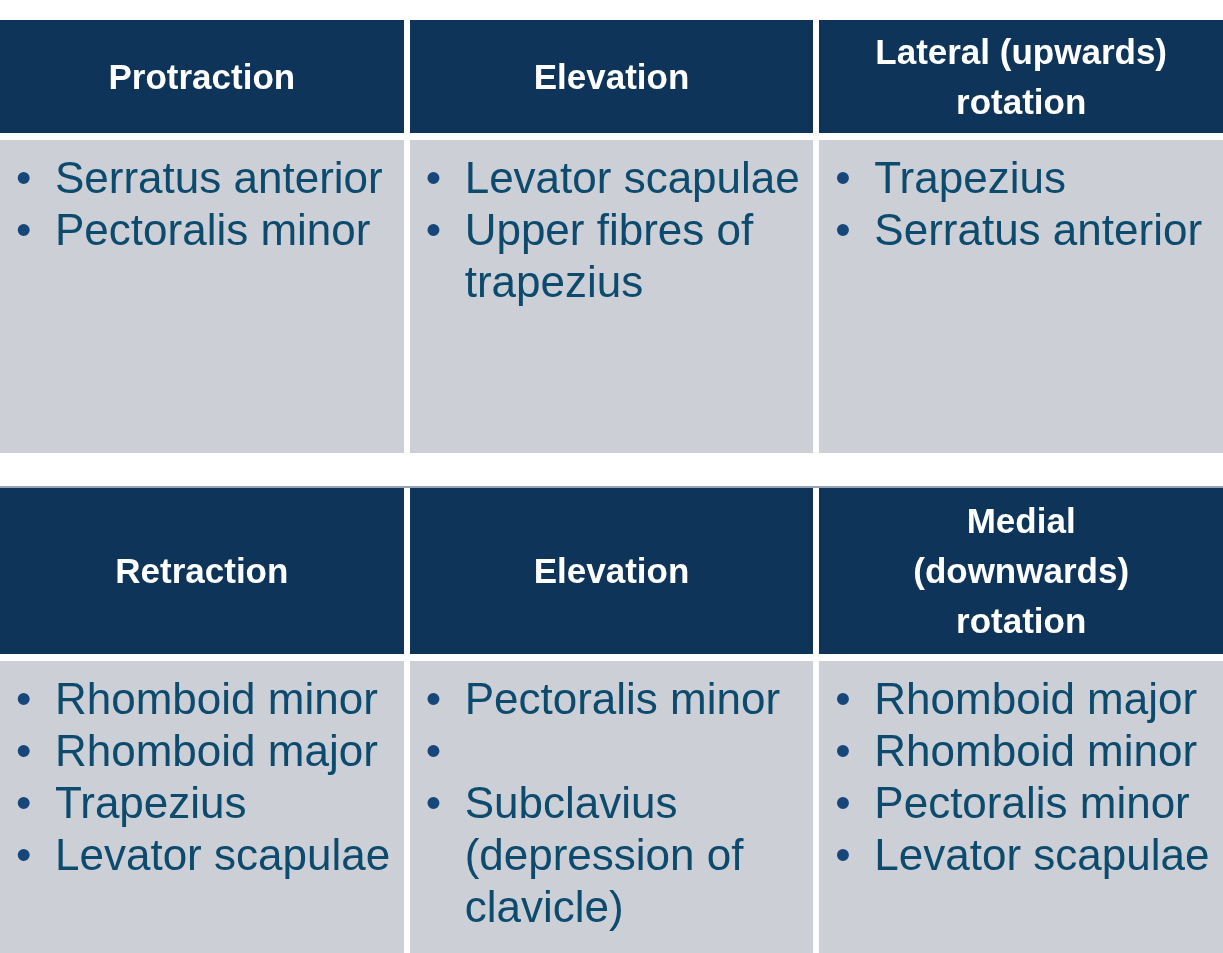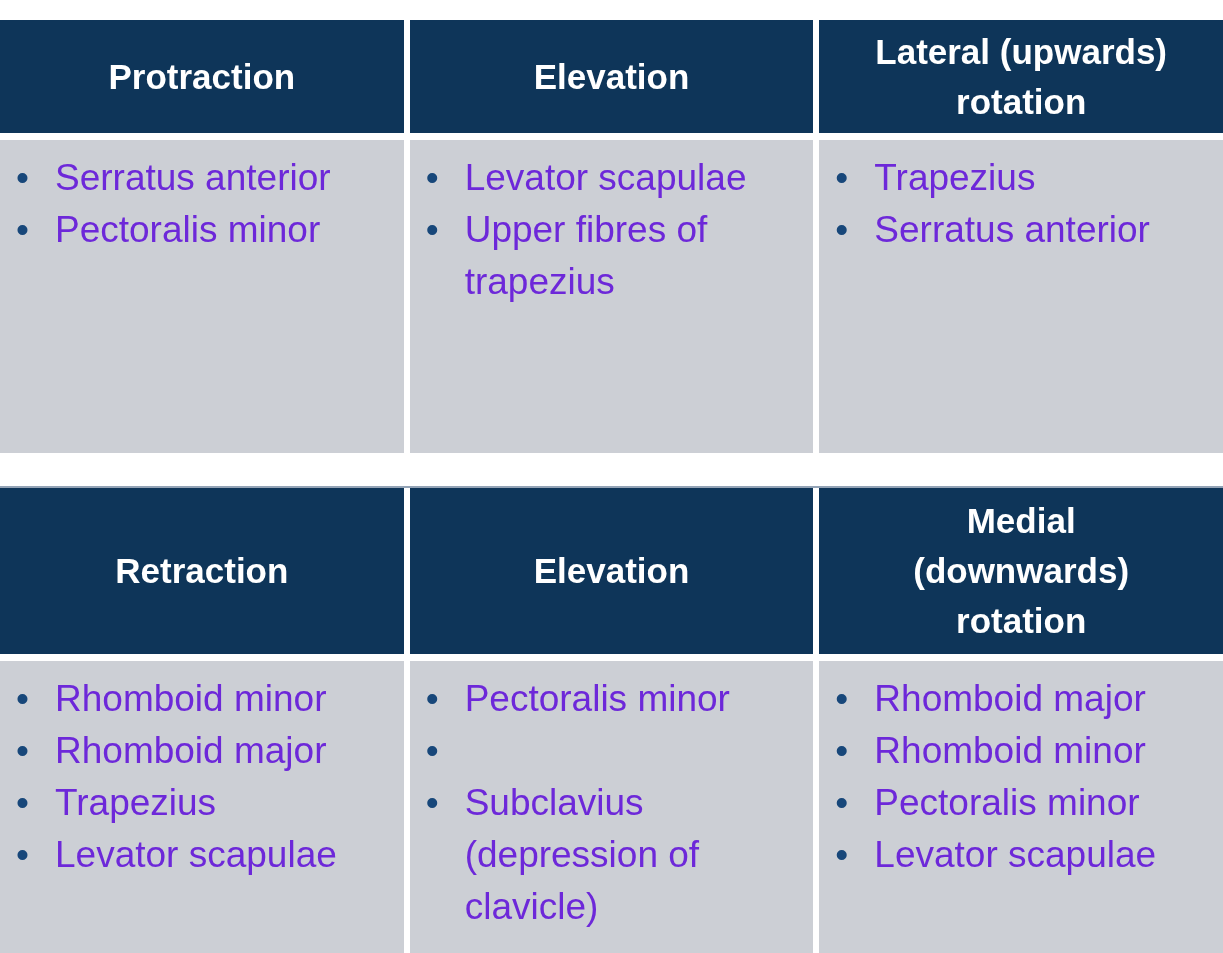--- a/index.html
+++ b/index.html
@@ -44,22 +44,22 @@
     display: flex;
     align-items: center;
     justify-content: center;
     text-align: center;
     white-space: pre-line;
     padding: 0 6px;
     box-sizing: border-box;
   }
   .body-cell {
     background: #cccfd5;
-    color: #6d28d9;
-    font-size: 37px;
+    color: #0c4a6e;
+    font-size: 44px;
     line-height: 52px;
     padding: 12px 8px 1px 16px;
     box-sizing: border-box;
     overflow: hidden;
   }
   .list-item {
     display: flex;
     align-items: flex-start;
   }
   .bullet {

